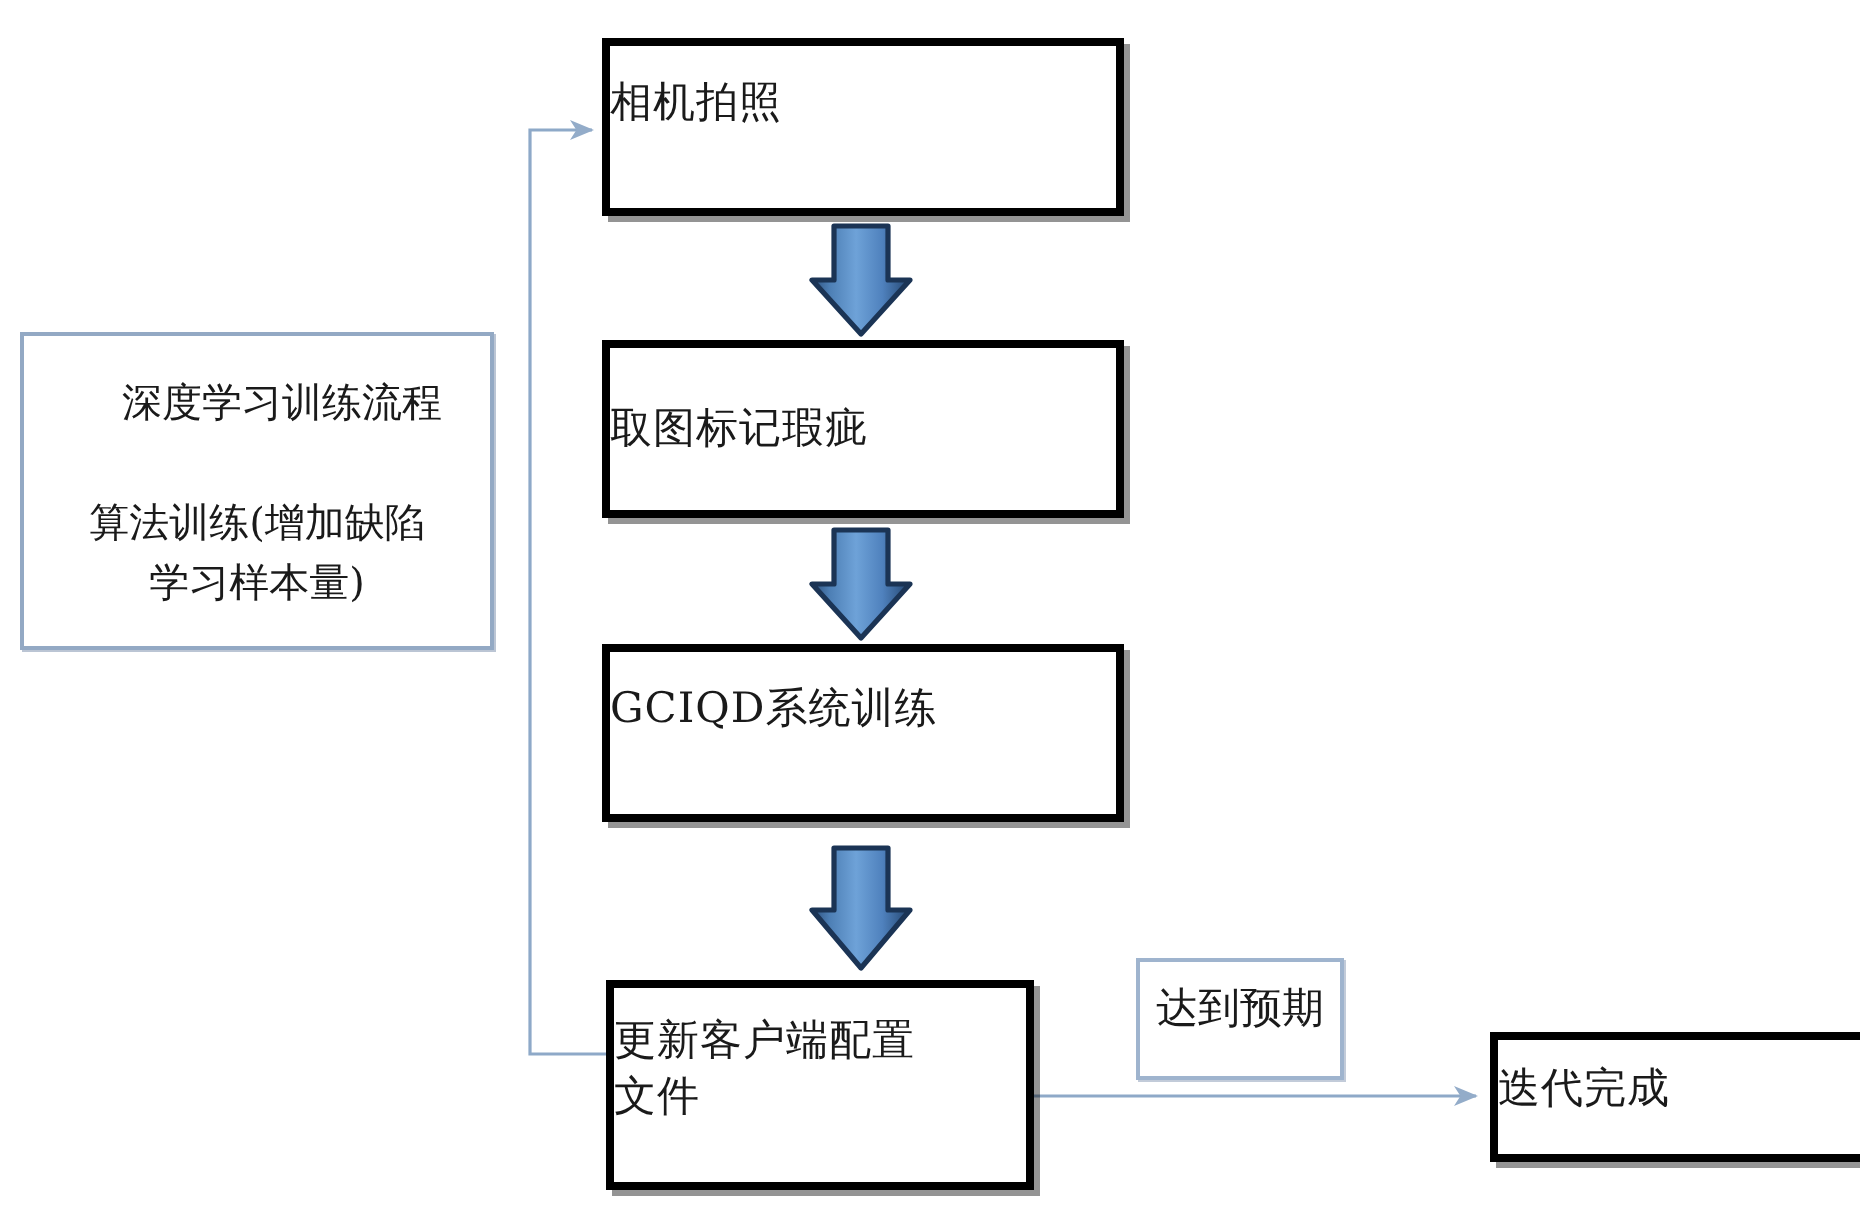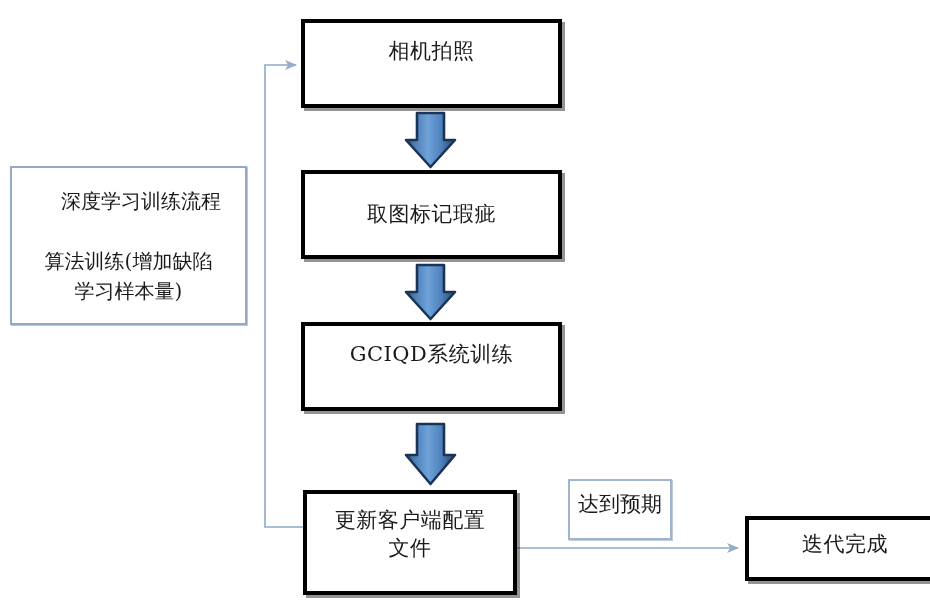--- a/index.html
+++ b/index.html
@@ -21,21 +21,21 @@
     position: absolute;
     background: #ffffff;
     border: 4px solid #000000;
     box-shadow: 3px 3px 0 rgba(0,0,0,0.42);
     box-sizing: border-box;
   }
   .proc-label {
     position: absolute;
     left: 0;
     right: 0;
-    text-align: center;
+    text-align: left;
     color: #1a1a1a;
     font-size: 21px;
     line-height: 28px;
     letter-spacing: 0.5px;
     white-space: pre-line;
   }
 
   
   .note-box {
     position: absolute;

